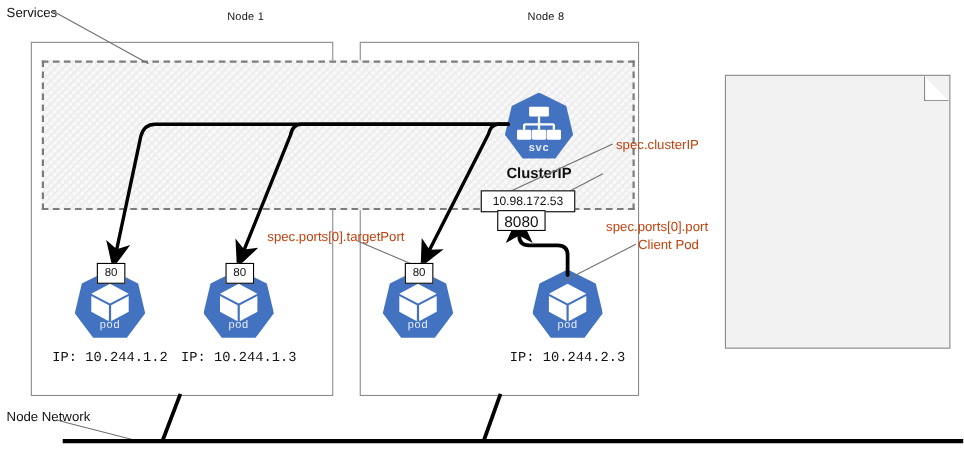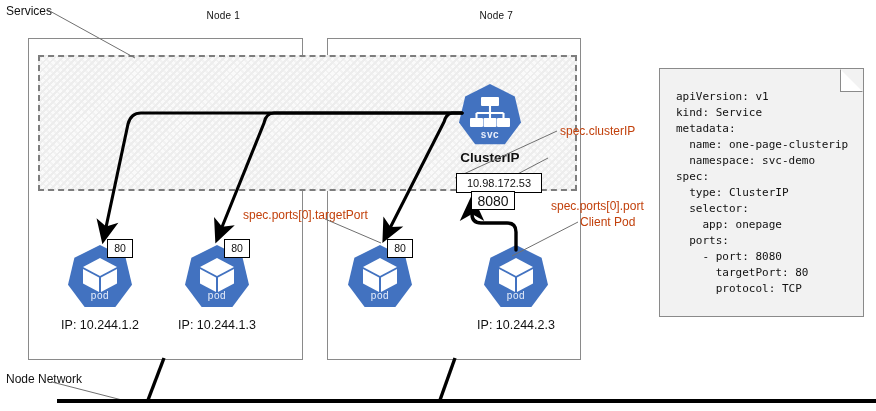--- a/index.html
+++ b/index.html
@@ -17,29 +17,29 @@
   .services-band{
       border:2px dashed #7d7d7d;
       background-color:#fafafa;
       background-image:
         repeating-linear-gradient(135deg,#ededed 0 2px,transparent 2px 5px),
         repeating-linear-gradient(45deg,#f2f2f2 0 2px,transparent 2px 5px);
   }
 
   
   .plain-label{font-size:12px;white-space:nowrap;color:#111;}
-  .ip-label{font-size:12.5px;white-space:nowrap;text-align:center;color:#111;}
+  .ip-label{font-size:12.5px;white-space:nowrap;text-align:center;color:#111;font-family:Liberation Mono, monospace;}
   .anno{font-size:12px;white-space:nowrap;color:#c2410c;}
   .clusterip-label{font-weight:bold;font-size:13.5px;white-space:nowrap;
                    text-align:center;}
 
   
   .chip{border:1.6px solid #000;background:#fff;font-size:10.5px;
         text-align:center;line-height:1;display:flex;align-items:center;
-        justify-content:center;white-space:nowrap;z-index:6;margin-left:19px;}
+        justify-content:center;white-space:nowrap;z-index:6;}
 
   
   .hept{position:absolute;background:#4272c0;
         clip-path:polygon(50% 0%,90% 20%,100% 62%,74% 97%,26% 97%,0% 62%,10% 20%);}
   .hept svg{position:absolute;inset:0;width:100%;height:100%;}
   .hept .cap{position:absolute;left:0;right:0;text-align:center;
              color:#e8eefb;font-size:10px;letter-spacing:.6px;}
 
   
   .doc{background:#f2f2f2;border:1.5px solid #8a8a8a;}
@@ -56,21 +56,21 @@
   #chips-layer{position:absolute;left:0;top:0;width:876px;height:411px;z-index:6;}
 </style>
 </head>
 <body>
 
 <div id="stage">
 
   <div class="abs node-title" style="left:120px;top:10px;width:120px;">Node 1</div>
   <div class="abs node-box" style="left:28px;top:38px;width:273px;height:320px;"></div>
 
-  <div class="abs node-title" style="left:393px;top:10px;width:120px;">Node 7</div>
+  <div class="abs node-title" style="left:393px;top:10px;width:120px;">Node 8</div>
   <div class="abs node-box" style="left:327px;top:38px;width:252px;height:320px;"></div>
 
   <div class="abs services-band" style="left:38px;top:55px;width:535px;height:132px;"></div>
 
   <div class="abs plain-label" style="left:6px;top:4px;">Services</div>
 
   <div class="abs plain-label" style="left:6px;top:372px;">Node Network</div>
 
   <div class="abs anno" style="left:560px;top:124px;">spec.clusterIP</div>
   <div class="abs anno" style="left:551px;top:151px;margin-top:48px;">spec.ports[0].port</div>
@@ -178,28 +178,15 @@
     <div class="abs chip" style="left:88px;top:239px;width:24px;height:17px;">80</div>
     <div class="abs chip" style="left:205px;top:239px;width:24px;height:17px;">80</div>
     <div class="abs chip" style="left:368px;top:239px;width:24px;height:17px;">80</div>
 
     <div class="abs chip" style="left:437px;top:173px;width:84px;height:18px;font-size:11px;">10.98.172.53</div>
     <div class="abs chip" style="left:452px;top:191px;width:42px;height:17px;font-size:14px;">8080</div>
   </div>
 
   <div class="abs doc" style="left:659px;top:68px;width:203px;height:247px;">
     <div class="doc-fold"></div>
-    <div class="yaml" style="position:absolute;left:16px;top:20px;">apiVersion: v1
-kind: Service
-metadata:
-  name: one-page-clusterip
-  namespace: svc-demo
-spec:
-  type: ClusterIP
-  selector:
-    app: onepage
-  ports:
-    - port: 8080
-      targetPort: 80
-      protocol: TCP</div>
   </div>
 
 </div>
 
 </body></html>

